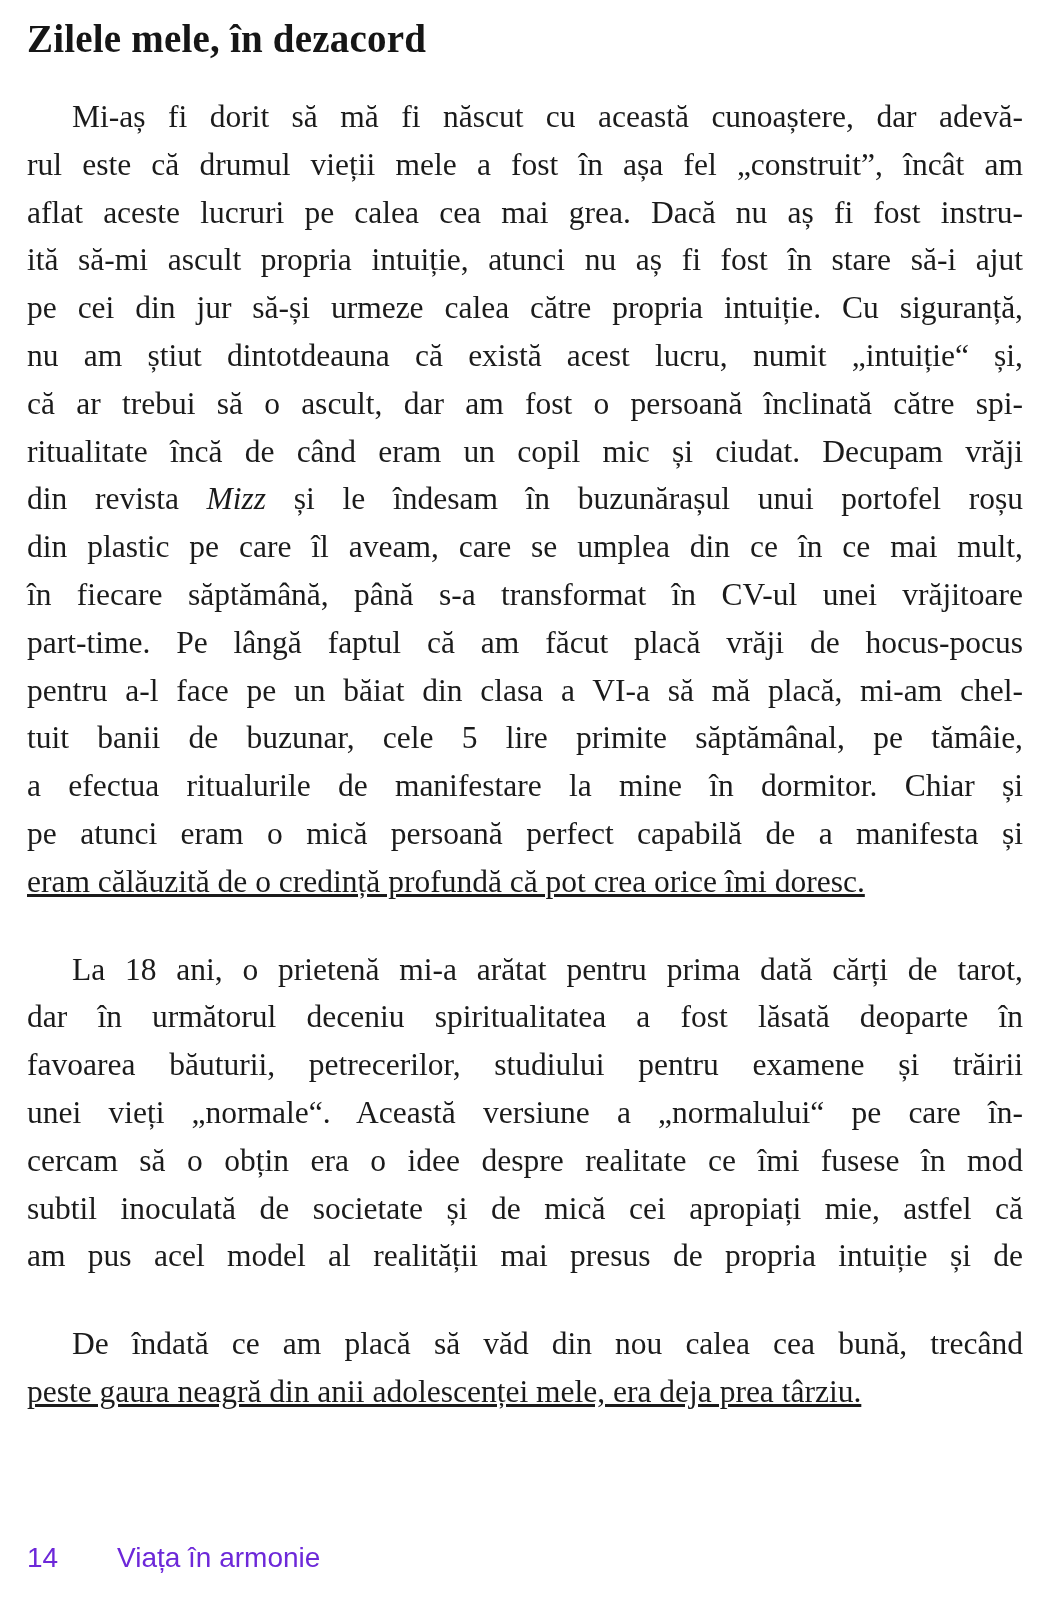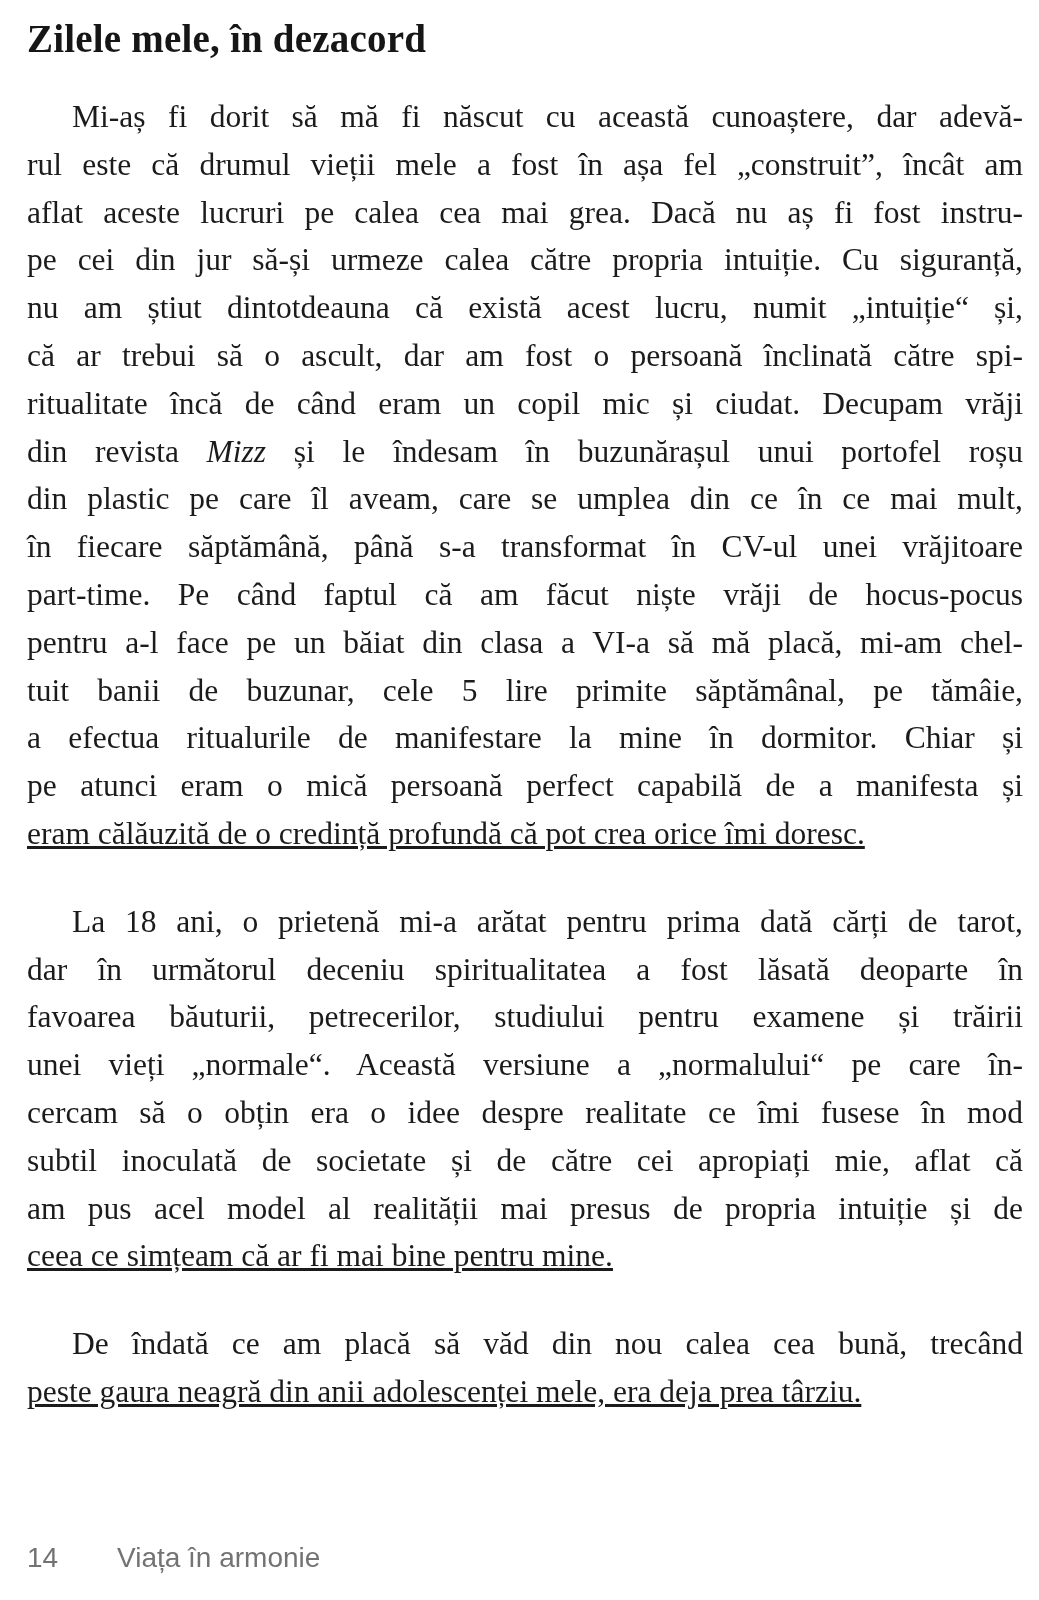--- a/index.html
+++ b/index.html
@@ -44,60 +44,60 @@
   .line i { font-style: italic; }
   .footer {
     position: absolute;
     left: 27px;
     right: 27px;
     bottom: 26px;
     display: flex;
     align-items: baseline;
     font-family: "Liberation Sans", "DejaVu Sans", sans-serif;
     font-size: 28px;
-    color: #737373;
+    color: #6d28d9;
   }
   .page-number {
     min-width: 90px;
   }
 </style>
 </head>
 <body>
 
 <div class="page">
   <h1 class="chapter-title">Zilele mele, în dezacord</h1>
 
   <div class="text-block">
       <div class="para">
         <div class="line first">Mi-aș fi dorit să mă fi născut cu această cunoaștere, dar adevă-</div>
         <div class="line">rul este că drumul vieții mele a fost în așa fel „construit”, încât am</div>
         <div class="line">aflat aceste lucruri pe calea cea mai grea. Dacă nu aș fi fost instru-</div>
+        <div class="line">ită să-mi ascult propria intuiție, atunci nu aș fi fost în stare să-i ajut</div>
         <div class="line">pe cei din jur să-și urmeze calea către propria intuiție. Cu siguranță,</div>
         <div class="line">nu am știut dintotdeauna că există acest lucru, numit „intuiție“ și,</div>
         <div class="line">că ar trebui să o ascult, dar am fost o persoană înclinată către spi-</div>
         <div class="line">ritualitate încă de când eram un copil mic și ciudat. Decupam vrăji</div>
         <div class="line">din revista <i>Mizz</i> și le îndesam în buzunărașul unui portofel roșu</div>
         <div class="line">din plastic pe care îl aveam, care se umplea din ce în ce mai mult,</div>
         <div class="line">în fiecare săptămână, până s-a transformat în CV-ul unei vrăjitoare</div>
-        <div class="line">part-time. Pe când faptul că am făcut niște vrăji de hocus-pocus</div>
+        <div class="line">part-time. Pe lângă faptul că am făcut placă vrăji de hocus-pocus</div>
         <div class="line">pentru a-l face pe un băiat din clasa a VI-a să mă placă, mi-am chel-</div>
         <div class="line">tuit banii de buzunar, cele 5 lire primite săptămânal, pe tămâie,</div>
         <div class="line">a efectua ritualurile de manifestare la mine în dormitor. Chiar și</div>
         <div class="line">pe atunci eram o mică persoană perfect capabilă de a manifesta și</div>
         <div class="line last">eram călăuzită de o credință profundă că pot crea orice îmi doresc.</div>
       </div>
       <div class="para">
         <div class="line first">La 18 ani, o prietenă mi-a arătat pentru prima dată cărți de tarot,</div>
         <div class="line">dar în următorul deceniu spiritualitatea a fost lăsată deoparte în</div>
         <div class="line">favoarea băuturii, petrecerilor, studiului pentru examene și trăirii</div>
         <div class="line">unei vieți „normale“. Această versiune a „normalului“ pe care în-</div>
         <div class="line">cercam să o obțin era o idee despre realitate ce îmi fusese în mod</div>
-        <div class="line">subtil inoculată de societate și de către cei apropiați mie, aflat că</div>
+        <div class="line">subtil inoculată de societate și de mică cei apropiați mie, astfel că</div>
         <div class="line">am pus acel model al realității mai presus de propria intuiție și de</div>
-        <div class="line last">ceea ce simțeam că ar fi mai bine pentru mine.</div>
       </div>
       <div class="para">
         <div class="line first">De îndată ce am placă să văd din nou calea cea bună, trecând</div>
         <div class="line last">peste gaura neagră din anii adolescenței mele, era deja prea târziu.</div>
       </div>
     </div>
 
   <div class="footer">
     <span class="page-number">14</span>
     <span class="running-title">Viața în armonie</span>

